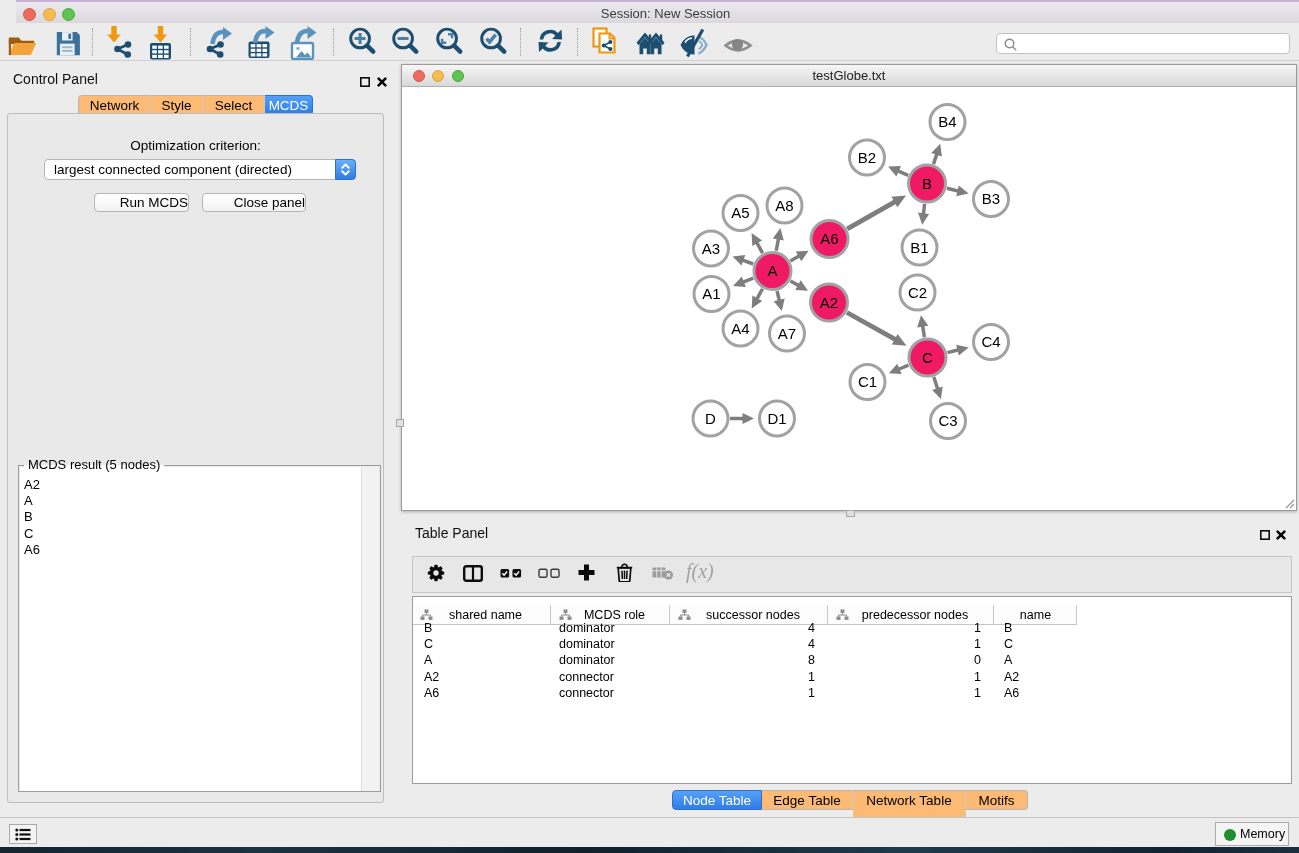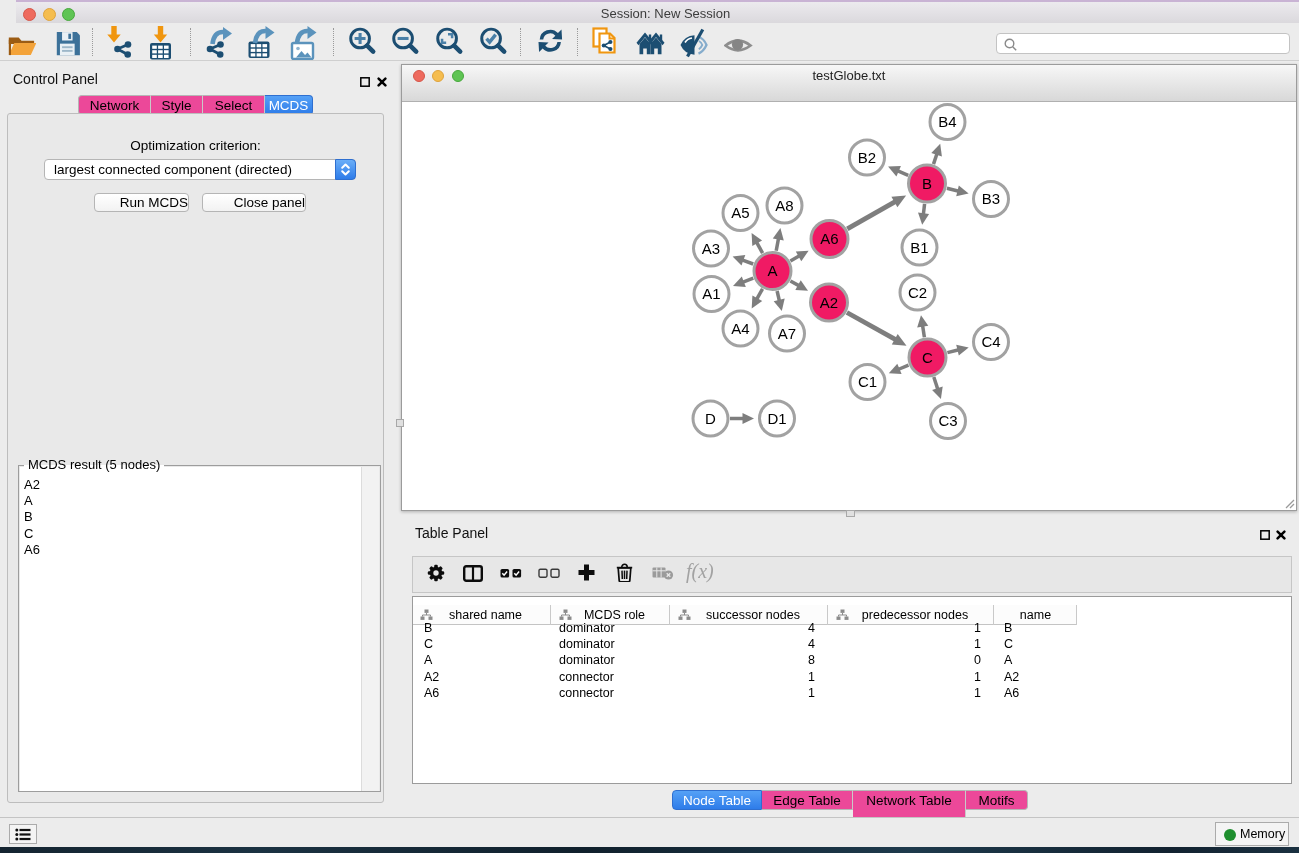--- a/index.html
+++ b/index.html
@@ -12,36 +12,36 @@
 #title-text { position:absolute; top:4px; left:0; width:1299px; text-align:center; font-size:13px; color:#3c3c3c; }
 
 #toolbar { position:absolute; left:0; top:23px; width:1299px; height:38px; background:#ececec; border-bottom:1px solid #cfcfcf; }
 .sep { position:absolute; top:5px; height:28px; width:0; border-left:1px dotted #9a9a9a; }
 .ticon { position:absolute; top:3px; }
 #searchbox { position:absolute; left:996px; top:10px; width:294px; height:21px; background:#fff; border:1px solid #c3c3c3; border-radius:4px; }
 
 #cp-title { position:absolute; left:13px; top:71px; font-size:14px; color:#111; }
 .winbtn { position:absolute; top:73px; }
 .tabs { position:absolute; display:flex; }
-.tab { height:20px; line-height:19px; font-size:13.5px; text-align:center; background:#ec4899; border-top:1px solid #b6b6b6; border-bottom:1px solid #b6b6b6; border-right:1px solid #c9c9c9; color:#000; }
+.tab { height:20px; line-height:19px; font-size:13.5px; text-align:center; background:#fdba74; border-top:1px solid #b6b6b6; border-bottom:1px solid #b6b6b6; border-right:1px solid #c9c9c9; color:#000; }
 .tab.first { border-left:1px solid #b6b6b6; border-radius:4px 0 0 4px; }
 .tab.last { border-right:1px solid #b6b6b6; border-radius:0 4px 4px 0; }
 .tab.sel { background:linear-gradient(#55a1f6,#2e7ce9); color:#fff; border-color:#2e6fd0; }
 #cp-body { position:absolute; left:7px; top:113px; width:377px; height:690px; background:#e9e9e9; border:1px solid #bdbdbd; border-radius:3px; }
 #opt-label { position:absolute; left:0; top:24px; width:100%; text-align:center; font-size:13.5px; color:#000; }
 #dropdown { position:absolute; left:36px; top:45px; width:312px; height:21px; background:#fff; border:1px solid #b5b5b5; border-radius:4px; font-size:13.5px; line-height:20px; padding-left:9px; color:#000; }
 #dd-btn { position:absolute; right:-1px; top:-1px; width:21px; height:21px; border-radius:0 4px 4px 0; background:linear-gradient(#6aaef8,#2e7ce9); border:1px solid #2e6fd0; }
 .btn { position:absolute; height:19px; background:linear-gradient(#ffffff,#f2f2f2); border:1px solid #b5b5b5; border-radius:4px; font-size:13.5px; text-align:right; line-height:17px; color:#000; }
 #groupbox { position:absolute; left:10px; top:351px; width:363px; height:327px; border:1px solid #9d9d9d; }
 #groupbox .gb-title { position:absolute; left:5px; top:-9px; background:linear-gradient(#e9e9e9 0 52%, #ffffff 52% 100%); padding:0 4px; font-size:13px; color:#000; z-index:3; }
 #mcds-list { position:absolute; left:1px; top:1px; width:343px; height:324px; background:#fff; font-size:13px; color:#000; padding:10px 0 0 4px; line-height:16.2px; }
 #mcds-scroll { position:absolute; right:1px; top:1px; width:18px; height:324px; background:#f2f2f2; border-left:1px solid #dcdcdc; }
 
 #netwin { position:absolute; left:401px; top:64px; width:896px; height:447px; background:#fff; border:1px solid #9b9b9b; box-shadow:0 1px 3px rgba(0,0,0,0.25); }
-#nw-titlebar { position:absolute; left:0; top:0; width:894px; height:37px; background:linear-gradient(#f7f7f7,#d8d8d8); border-bottom:1px solid #b0b0b0; }
+#nw-titlebar { position:absolute; left:0; top:0; width:894px; height:22px; background:linear-gradient(#f7f7f7,#d8d8d8); border-bottom:1px solid #b0b0b0; }
 #nw-title { position:absolute; top:3px; left:0; width:100%; text-align:center; font-size:13px; color:#222; }
 #nw-titlebar .tl { position:absolute; top:4.5px; width:12px; height:12px; border-radius:50%; }
 .graph { position:absolute; left:0; top:22px; }
 #grip { position:absolute; right:1px; bottom:1px; width:12px; height:12px; }
 
 #tp-title { position:absolute; left:415px; top:525px; font-size:14px; color:#111; }
 #tbl-toolbar { position:absolute; left:412px; top:556px; width:880px; height:37px; background:#e7e7e7; border:1px solid #c6c6c6; }
 #tbl-box { position:absolute; left:412px; top:596px; width:880px; height:188px; background:#fff; border:1px solid #9b9b9b; }
 #tbl-header { position:absolute; left:0; top:8px; width:664px; height:20px; background:#fcfcfc; border-bottom:1px solid #c4c4c4; font-size:12.5px; }
 .hcell { position:absolute; top:0; height:20px; border-right:1px solid #c9c9c9; }

